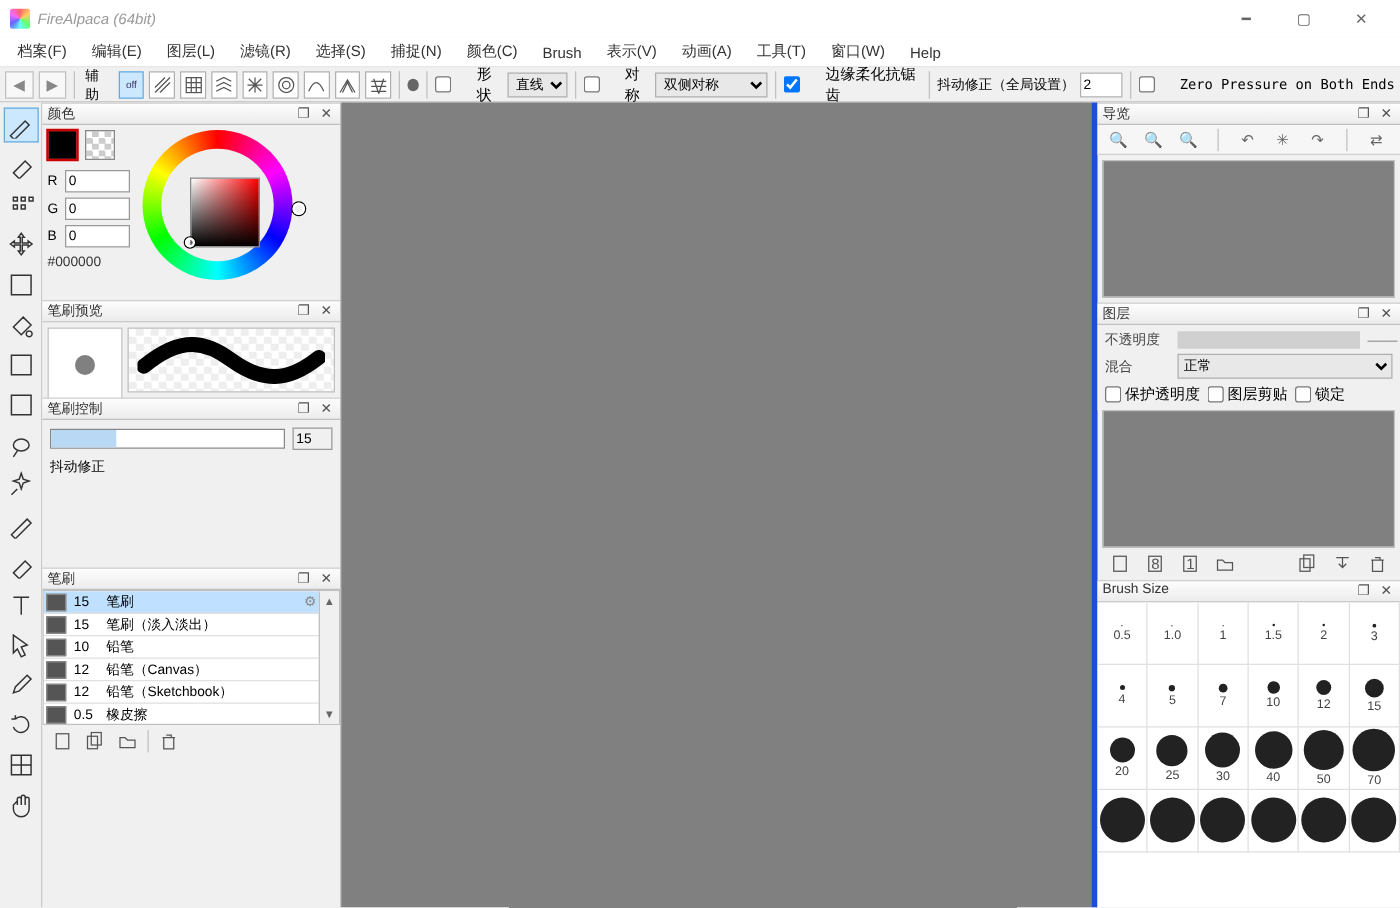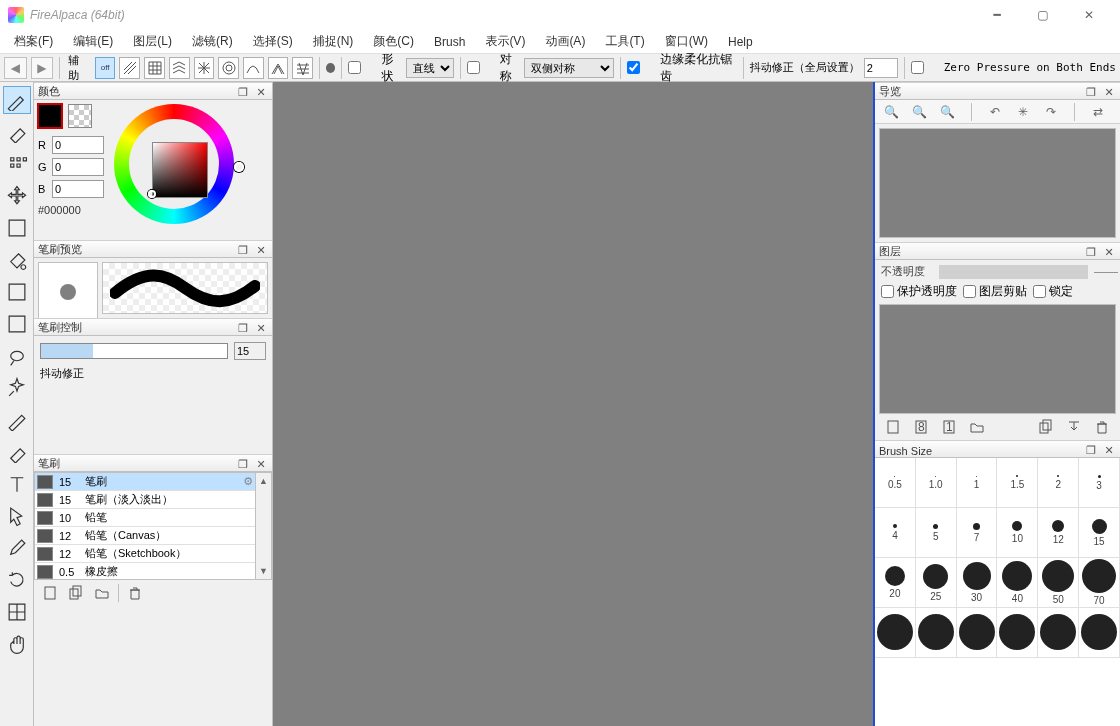--- a/index.html
+++ b/index.html
@@ -34,21 +34,21 @@
 .main { flex: 1; display: flex; min-height: 0; }
 
 
 .toolbox { width: 34px; background: #F0F0F0; border-right: 1px solid #C0C0C0; display: flex; flex-direction: column; align-items: center; padding-top: 4px; gap: 4px; }
 .toolbox .tool { width: 28px; height: 28px; display: flex; align-items: center; justify-content: center; border: 1px solid transparent; color: #444; }
 .toolbox .tool.active { background: #CCE8FF; border-color: #66AADD; }
 
 
 .leftdock { width: 239px; background: #F0F0F0; border-right: 1px solid #C0C0C0; display: flex; flex-direction: column; }
 .panel { display: flex; flex-direction: column; }
-.panel-hdr { height: 18px; background: linear-gradient(#FDFDFD,#ECECEC); border-top: 1px solid #D0D0D0; border-bottom: 1px solid #C0C0C0; display: flex; align-items: flex-end; padding: 0 4px; gap: 4px; }
+.panel-hdr { height: 18px; background: linear-gradient(#FDFDFD,#ECECEC); border-top: 1px solid #D0D0D0; border-bottom: 1px solid #C0C0C0; display: flex; align-items: flex-start; padding: 0 4px; gap: 4px; }
 .panel-hdr .ptitle { flex: 1; font-size: 11px; color: #333; }
 .panel-hdr .pbtn { width: 14px; height: 14px; display: flex; align-items: center; justify-content: center; font-size: 11px; color: #555; }
 .panel-body { background: #F0F0F0; padding: 4px; }
 
 
 .color-body { display: flex; gap: 6px; height: 140px; }
 .color-left { width: 70px; display: flex; flex-direction: column; gap: 4px; }
 .swatches { display: flex; gap: 6px; margin-bottom: 4px; }
 .swatch { width: 24px; height: 24px; border: 1px solid #888; }
 .swatch.fg { background: #000000; outline: 2px solid #C00; outline-offset: -1px; }
@@ -92,21 +92,21 @@
 .bl-sz { width: 20px; font-size: 11px; }
 .bl-nm { flex: 1; font-size: 11px; }
 .bl-gear { font-size: 11px; color: #888; }
 .bl-toolbar { height: 26px; display: flex; align-items: center; gap: 6px; padding: 0 6px; }
 .bl-toolbar .tbtn { width: 20px; height: 20px; display: flex; align-items: center; justify-content: center; color: #555; }
 
 
 .canvas-area { flex: 1; background: #808080; }
 
 
-.rightdock { width: 247px; background: #F0F0F0; border-left: 2px solid #1d4ed8; display: flex; flex-direction: column; }
+.rightdock { width: 247px; background: #F0F0F0; border-left: 5px solid #1d4ed8; display: flex; flex-direction: column; }
 
 
 .nav-body { padding: 0; }
 .nav-tools { height: 24px; display: flex; align-items: center; gap: 10px; padding: 0 8px; background:#F6F6F6; border-bottom:1px solid #D0D0D0; }
 .nav-tools .ntool { width: 18px; height: 18px; display: flex; align-items: center; justify-content: center; color: #666; }
 .nav-tools .nsep { flex:0 0 1px; width:1px; height:18px; background:#C0C0C0; margin:0 4px; }
 .nav-view { height: 110px; background: #808080; margin: 4px; border: 1px solid #C0C0C0; }
 
 
 .layer-body { padding: 0; }
@@ -512,20 +512,24 @@
         <span class="pbtn">❐</span>
         <span class="pbtn">✕</span>
       </div>
       <div class="layer-body">
         <div class="layer-props">
           <div class="lp-row">
             <span class="lp-label">不透明度</span>
             <div class="lp-bar"></div>
             <span class="lp-dash">——</span>
           </div>
+          <div class="lp-row">
+            <span class="lp-label">混合</span>
+            <select class="lp-sel"><option>正常</option></select>
+          </div>
           <div class="lp-row" style="">
             <label class="lp-chk">
                 <input type="checkbox" style="">
                 <span>保护透明度</span>
               </label>
             <label class="lp-chk">
                 <input type="checkbox" style="">
                 <span>图层剪贴</span>
               </label>
             <label class="lp-chk">

